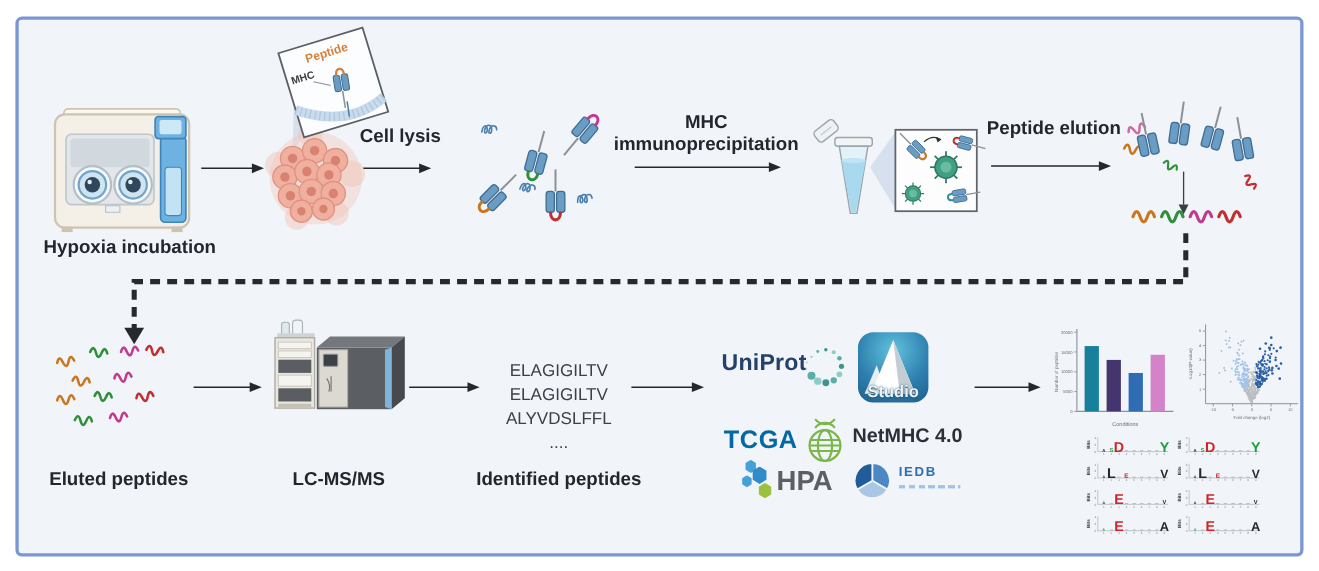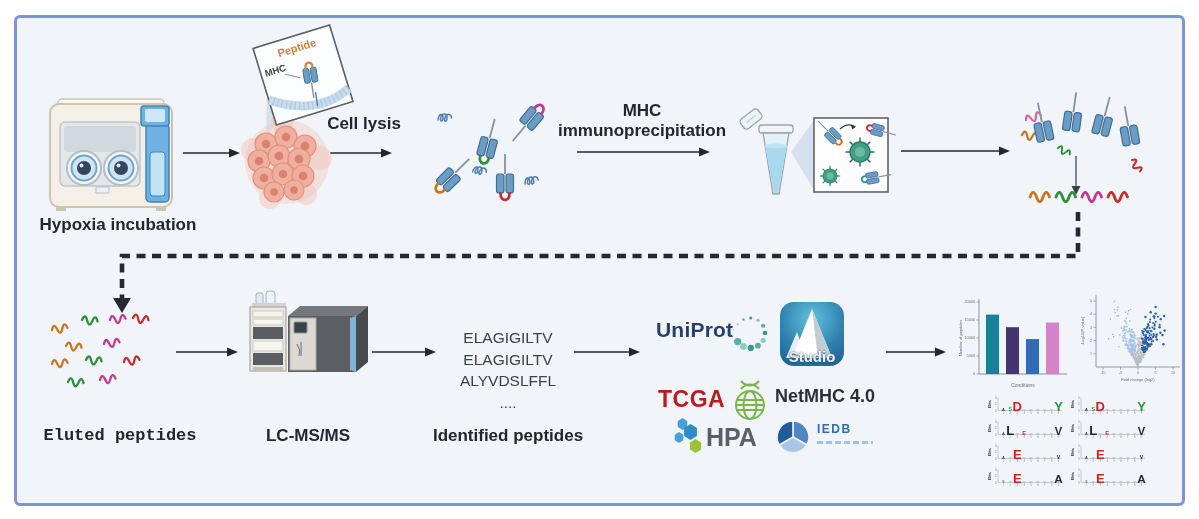--- a/index.html
+++ b/index.html
@@ -10,21 +10,21 @@
   .lbl{position:absolute;font-weight:bold;font-size:17px;line-height:1.16;color:#23262e;text-align:center;}
   .seqs{position:absolute;left:428px;top:327px;width:160px;text-align:center;
         font-size:15.5px;line-height:21.5px;color:#3c4149;font-weight:400;}
   .logo{position:absolute;}
   .uniprot-text{position:absolute;left:0;top:13px;font-size:21px;font-weight:bold;color:#25406b;letter-spacing:.2px;}
   .studio-icon{position:absolute;left:780px;top:302px;width:64px;height:64px;border-radius:14px;
         background:radial-gradient(circle at 50% 26%,#62c1dd 0%,#2d7fae 58%,#1f5f8c 100%);overflow:hidden;}
   .studio-text{position:absolute;left:0;right:0;bottom:1px;text-align:center;font-size:15px;color:#eef2f4;
         text-shadow:0 0 2px #2a5a7a,0 1px 1px #24506e;font-weight:bold;}
   .tcga{position:absolute;left:658px;top:374px;display:flex;align-items:center;}
-  .tcga-text{font-size:23px;font-weight:bold;color:#b91c1c;letter-spacing:.5px;}
+  .tcga-text{font-size:23px;font-weight:bold;color:#0369a1;letter-spacing:.5px;}
   .netmhc{position:absolute;left:775px;top:386px;width:120px;font-size:18px;font-weight:bold;color:#2b2f38;}
   .hpa{position:absolute;left:674px;top:418px;display:flex;align-items:center;}
   .hexwrap{position:relative;width:30px;height:38px;}
   .hex{position:absolute;clip-path:polygon(50% 0,93% 25%,93% 75%,50% 100%,7% 75%,7% 25%);}
   .hpa-text{font-size:25px;font-weight:bold;color:#5c6066;margin-left:2px;}
   .iedb{position:absolute;left:774px;top:418px;display:flex;align-items:flex-start;}
   .iedb-col{margin-left:5px;}
   .iedb-text{font-size:12px;font-weight:bold;color:#2f6db5;letter-spacing:1.5px;line-height:22px;}
   .iedb-tagline{width:56px;height:3px;margin-top:1px;
         background:repeating-linear-gradient(90deg,#9fc3e8 0 6px,rgba(0,0,0,0) 6px 9px);}
@@ -296,21 +296,22 @@
       <polygon points="350,318 356,316 356,372 350,370" fill="#7fb3d9"></polygon>
     </g>
   </svg>
 
   <div class="lbl" style="left:38px;top:215px;width:160px;">Hypoxia incubation</div>
   <div class="lbl" style="left:318px;top:114px;width:92px;">Cell lysis</div>
   <div class="lbl" style="left:556px;top:101px;width:172px;">
     <div>MHC</div>
     <div>immunoprecipitation</div>
   </div>
-  <div class="lbl" style="left:40px;top:426px;width:160px;font-family:Liberation Mono, monospace;">Eluted peptides</div>
+  <div class="lbl" style="left:888px;top:107px;width:140px;">Peptide elution</div>
+  <div class="lbl" style="left:28px;top:426px;width:160px;">Eluted peptides</div>
   <div class="lbl" style="left:424px;top:426px;width:168px;">Identified peptides</div>
   <div class="lbl" style="left:238px;top:426px;width:140px;">LC-MS/MS</div>
 
   <div class="seqs">
     <div>ELAGIGILTV</div>
     <div>ELAGIGILTV</div>
     <div>ALYVDSLFFL</div>
     <div>....</div>
   </div>
 

